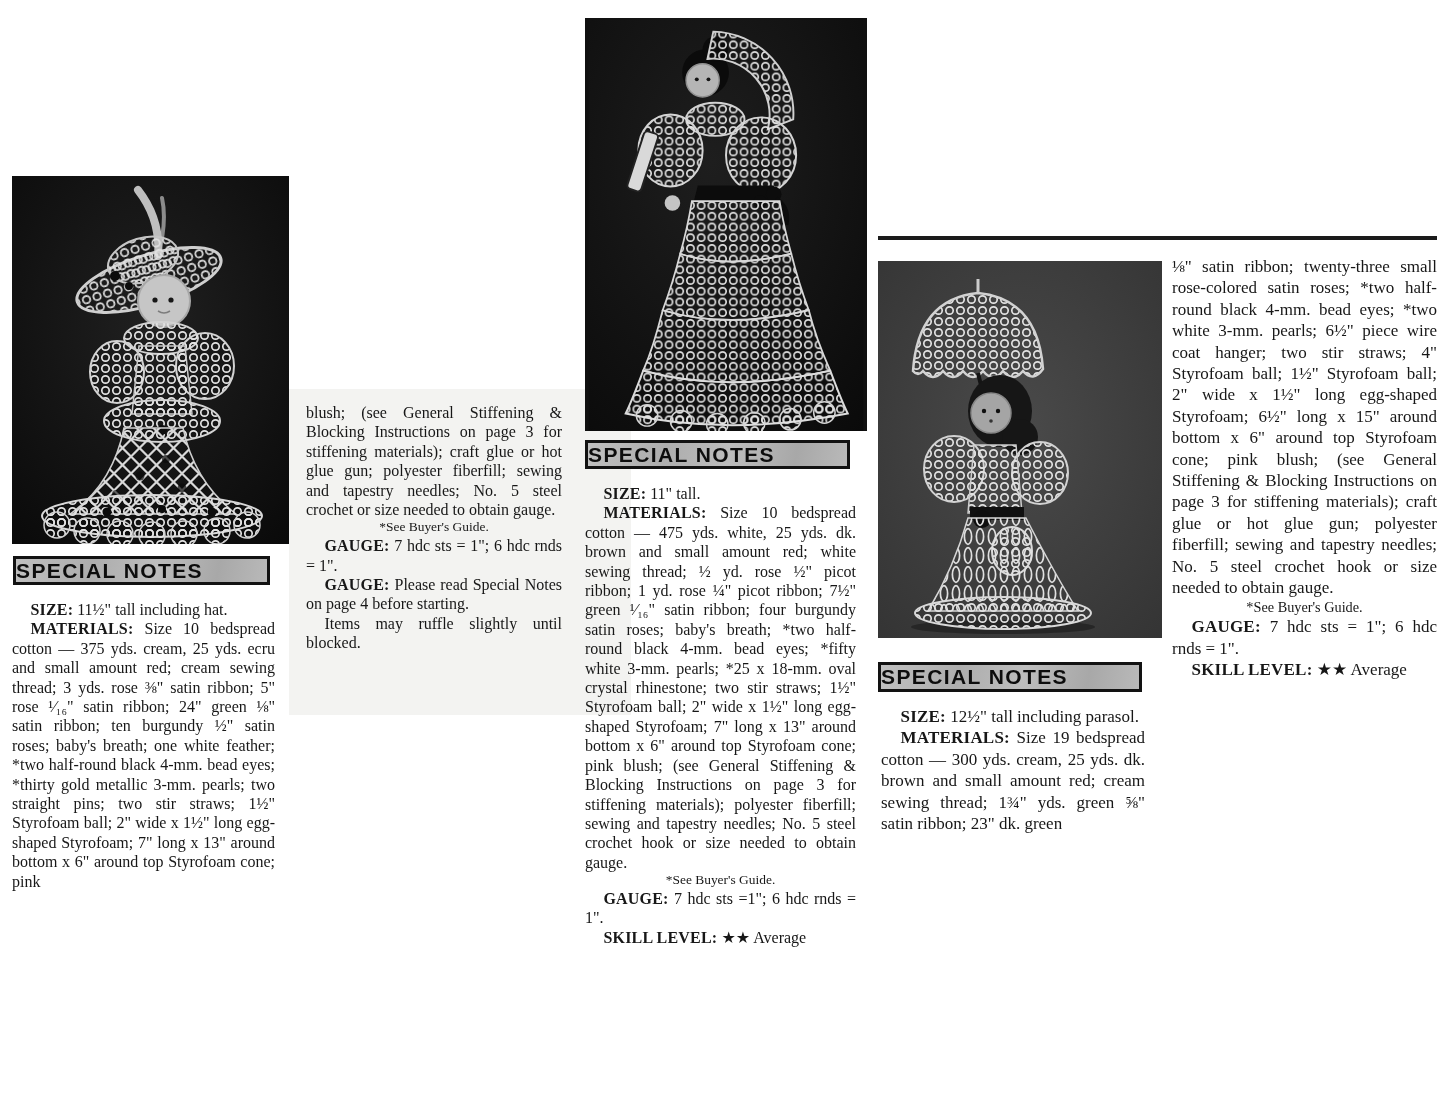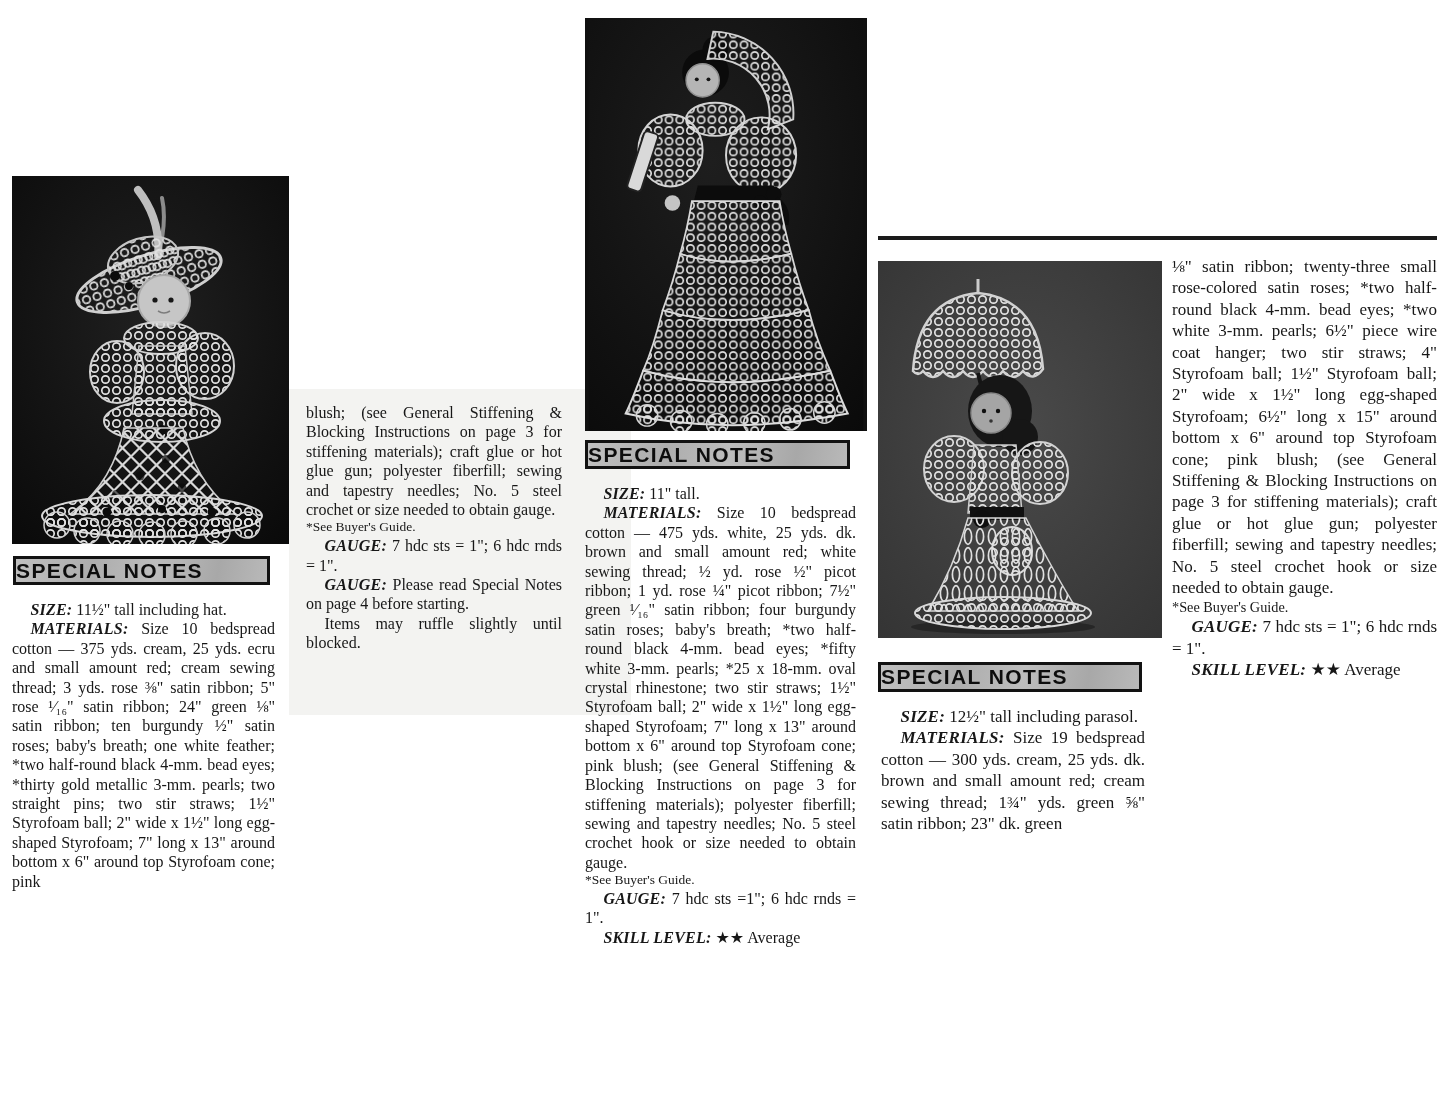--- a/index.html
+++ b/index.html
@@ -23,22 +23,22 @@
     font-weight:bold;letter-spacing:1.4px;color:#0d0d0d;
     font-size:21px;
   }
   
   .col{
     position:absolute;color:#171717;text-align:justify;
     font-family:"Liberation Serif","DejaVu Serif",serif;
   }
   .col p{margin:0;text-indent:1.15em;}
   .col p.noindent{text-indent:0;}
-  .col p.small{text-indent:0;text-align:left;font-size:0.84em;line-height:1.25em;}
-  .col b{letter-spacing:0.2px;font-style:italic;}
+  .col p.small{text-indent:0;text-align:center;font-size:0.84em;line-height:1.25em;}
+  .col b{letter-spacing:0.2px;}
   .size-std{font-size:16px;line-height:19.4px;}
   .size-big{font-size:17px;line-height:21.4px;}
   .col b + span::before{content:" ";}
   
   .scanblock{
     position:absolute;box-sizing:border-box;
     background:#f3f3f1;
   }
   .rule{position:absolute;background:#1b1b1b;}
 </style>

